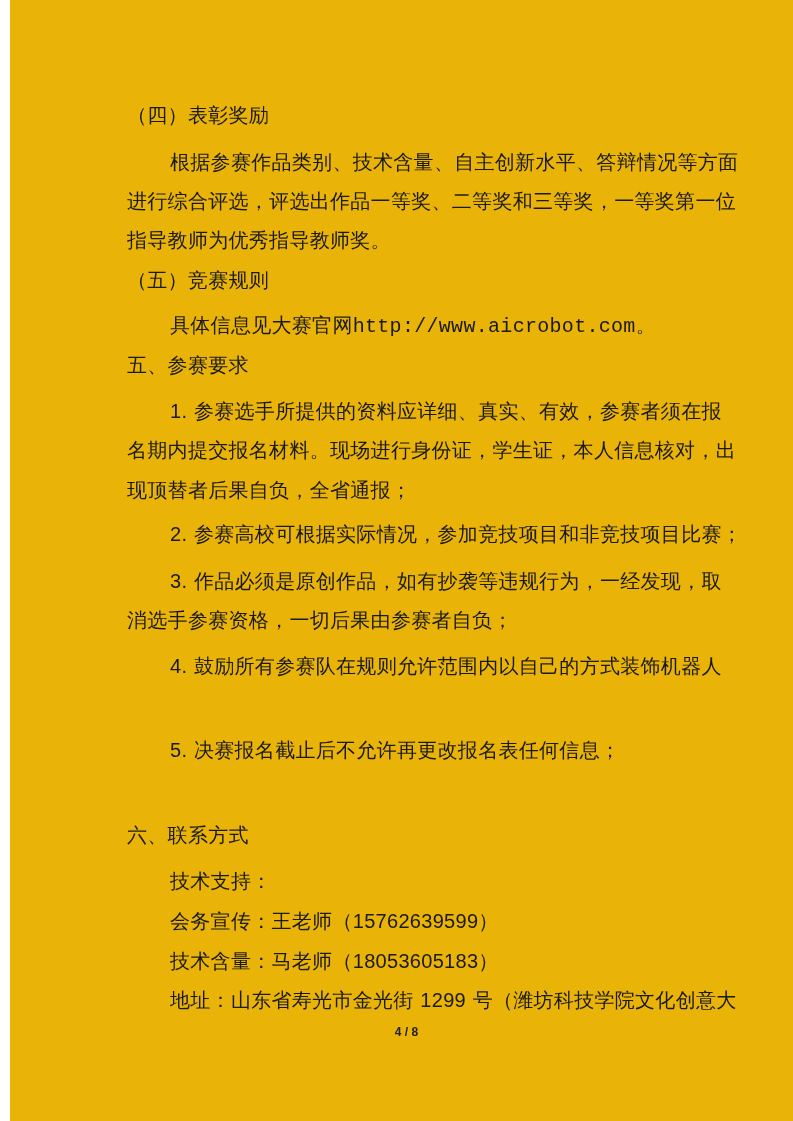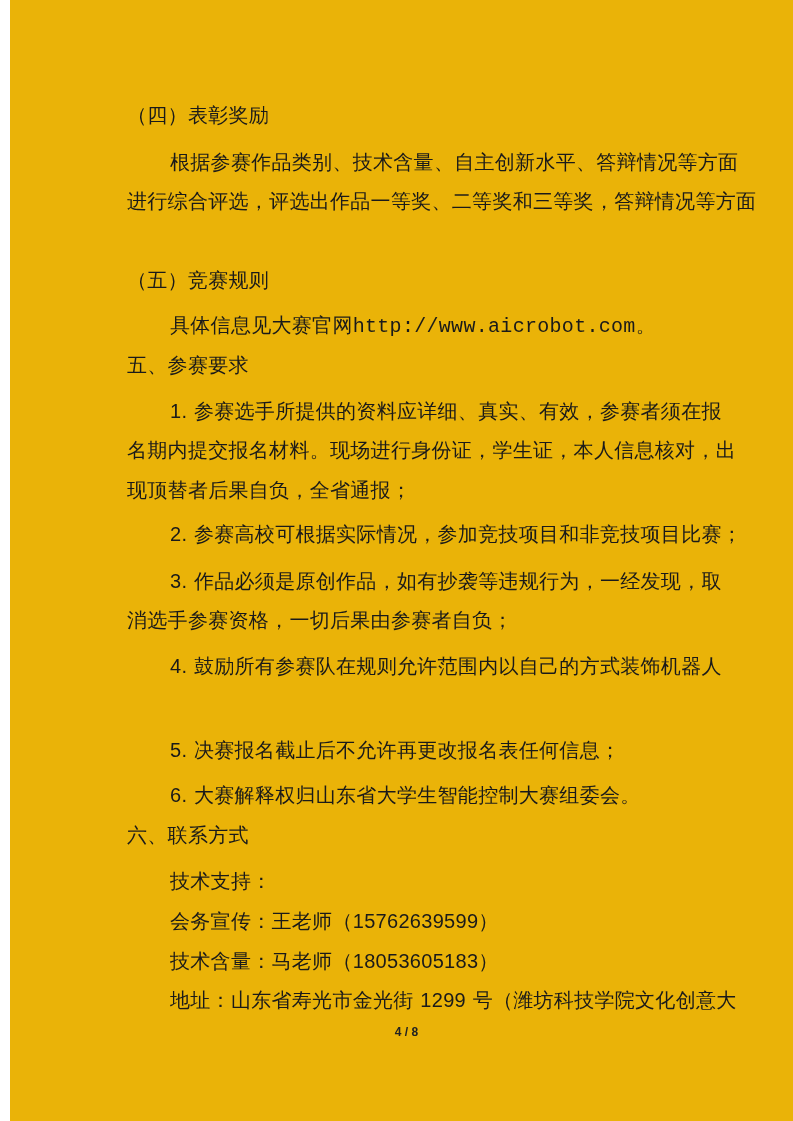--- a/index.html
+++ b/index.html
@@ -29,21 +29,22 @@
     color: #222;
   }
 </style>
 </head>
 <body>
 
 <div class="page">
 
   <div class="line" style="top:103px">（四）表彰奖励</div>
   <div class="line indent" style="top:150px">根据参赛作品类别、技术含量、自主创新水平、答辩情况等方面</div>
-  <div class="line" style="top:189px">进行综合评选，评选出作品一等奖、二等奖和三等奖，答辩情况等方面</div>
+  <div class="line" style="top:189px">进行综合评选，评选出作品一等奖、二等奖和三等奖，一等奖第一位</div>
+  <div class="line" style="top:228px">指导教师为优秀指导教师奖。</div>
 
   <div class="line" style="top:268px">（五）竞赛规则</div>
   <div class="line indent" style="top:313px">
     <span>具体信息见大赛官网</span><span class="mono">http://www.aicrobot.com</span><span>。</span>
   </div>
 
   <div class="line" style="top:353px">五、参赛要求</div>
 
   <div class="line indent" style="top:399px">
     <span class="num">1.</span>
@@ -66,24 +67,20 @@
   <div class="line indent" style="top:654px">
     <span class="num">4.</span>
     <span>鼓励所有参赛队在规则允许范围内以自己的方式装饰机器人</span>
   </div>
 
   <div class="line indent" style="top:738px">
     <span class="num">5.</span>
     <span>决赛报名截止后不允许再更改报名表任何信息；</span>
   </div>
 
-  <div class="line indent" style="top:783px">
-    <span class="num">6.</span>
-    <span>大赛解释权归山东省大学生智能控制大赛组委会。</span>
-  </div>
 
   <div class="line" style="top:823px">六、联系方式</div>
 
   <div class="line indent" style="top:869px">技术支持：</div>
 
   <div class="line indent" style="top:909px">
     <span>会务宣传：王老师（</span><span class="num">15762639599</span><span>）</span>
   </div>
 
   <div class="line indent" style="top:949px">

